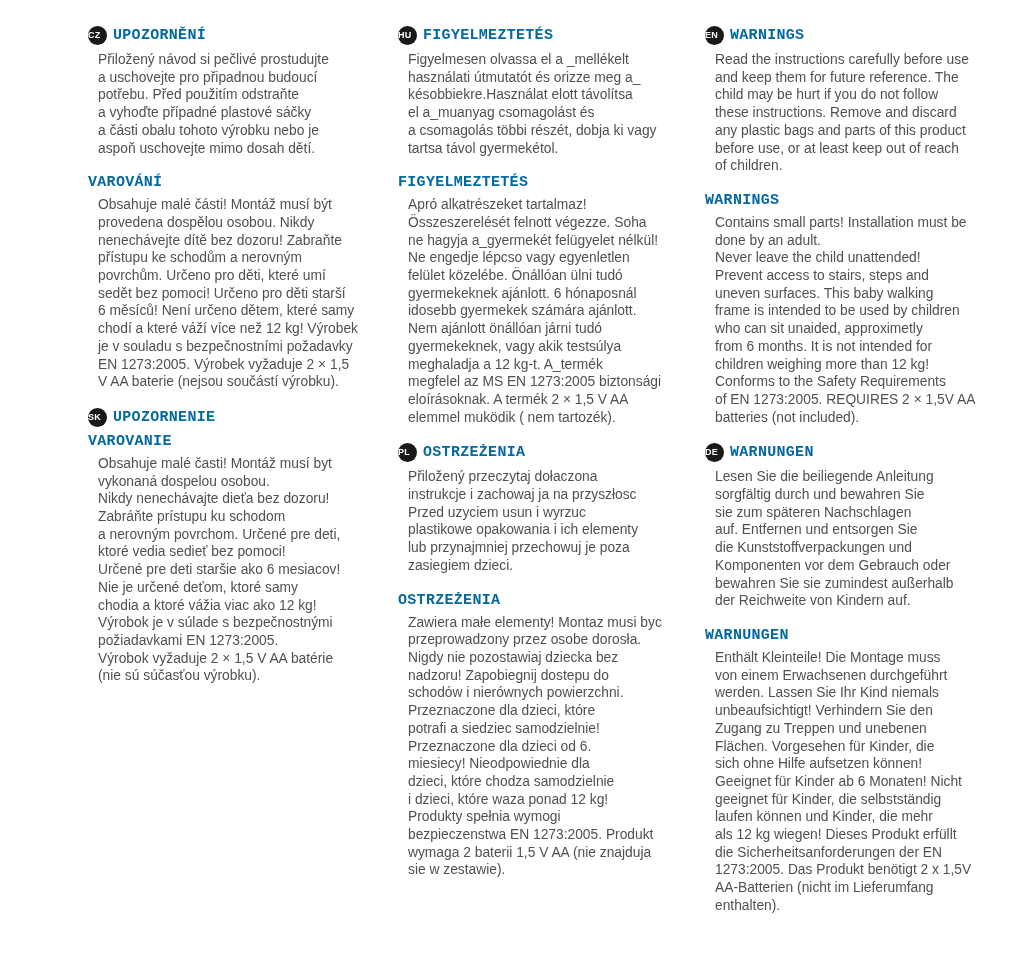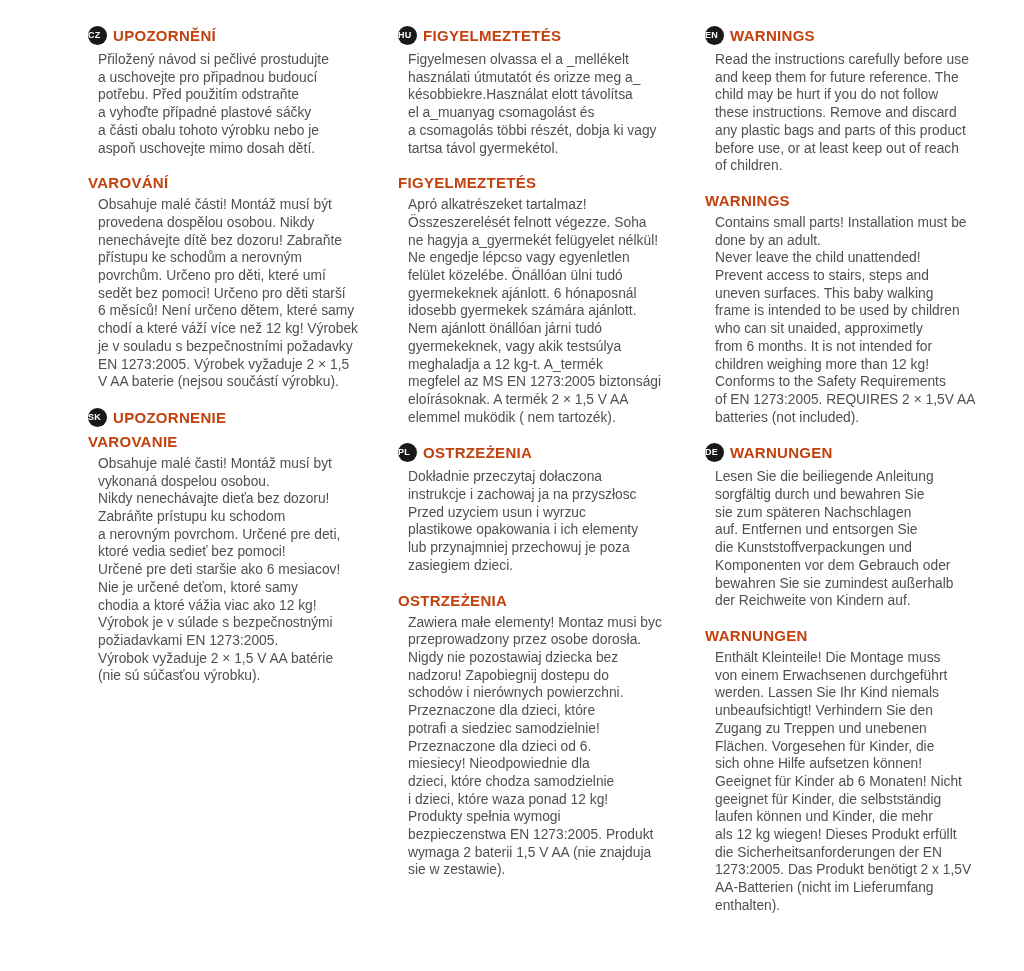--- a/index.html
+++ b/index.html
@@ -41,22 +41,23 @@
     color: #ffffff;
     font-size: 9px;
     font-weight: bold;
     line-height: 19px;
     letter-spacing: 0.2px;
     display: inline-block;
   }
   .title {
     font-size: 15px;
     font-weight: bold;
-    color: #c2410c;
+    color: #0369a1;
     letter-spacing: 0.3px;
+    font-family: Liberation Mono, monospace;
   }
   h3.title {
     margin: 0 0 5px 0;
   }
   .body {
     margin: 0 0 17px 10px;
     font-size: 13.8px;
     line-height: 17.7px;
     color: #4f5052;
     white-space: pre-line;
@@ -141,21 +142,21 @@
 megfelel az MS EN 1273:2005 biztonsági
 eloírásoknak. A termék 2 × 1,5 V AA
 elemmel muködik ( nem tartozék).</p>
     </section>
 
     <section class="block">
       <div class="head">
         <span class="badge">PL</span>
         <span class="title">OSTRZEŻENIA</span>
       </div>
-      <p class="body">Dokładnie przeczytaj dołaczona
+      <p class="body">Přiložený przeczytaj dołaczona
 instrukcje i zachowaj ja na przyszłosc
 Przed uzyciem usun i wyrzuc
 plastikowe opakowania i ich elementy
 lub przynajmniej przechowuj je poza
 zasiegiem dzieci.</p>
       <h3 class="title">OSTRZEŻENIA</h3>
       <p class="body">Zawiera małe elementy! Montaz musi byc
 przeprowadzony przez osobe dorosła.
 Nigdy nie pozostawiaj dziecka bez
 nadzoru! Zapobiegnij dostepu do

